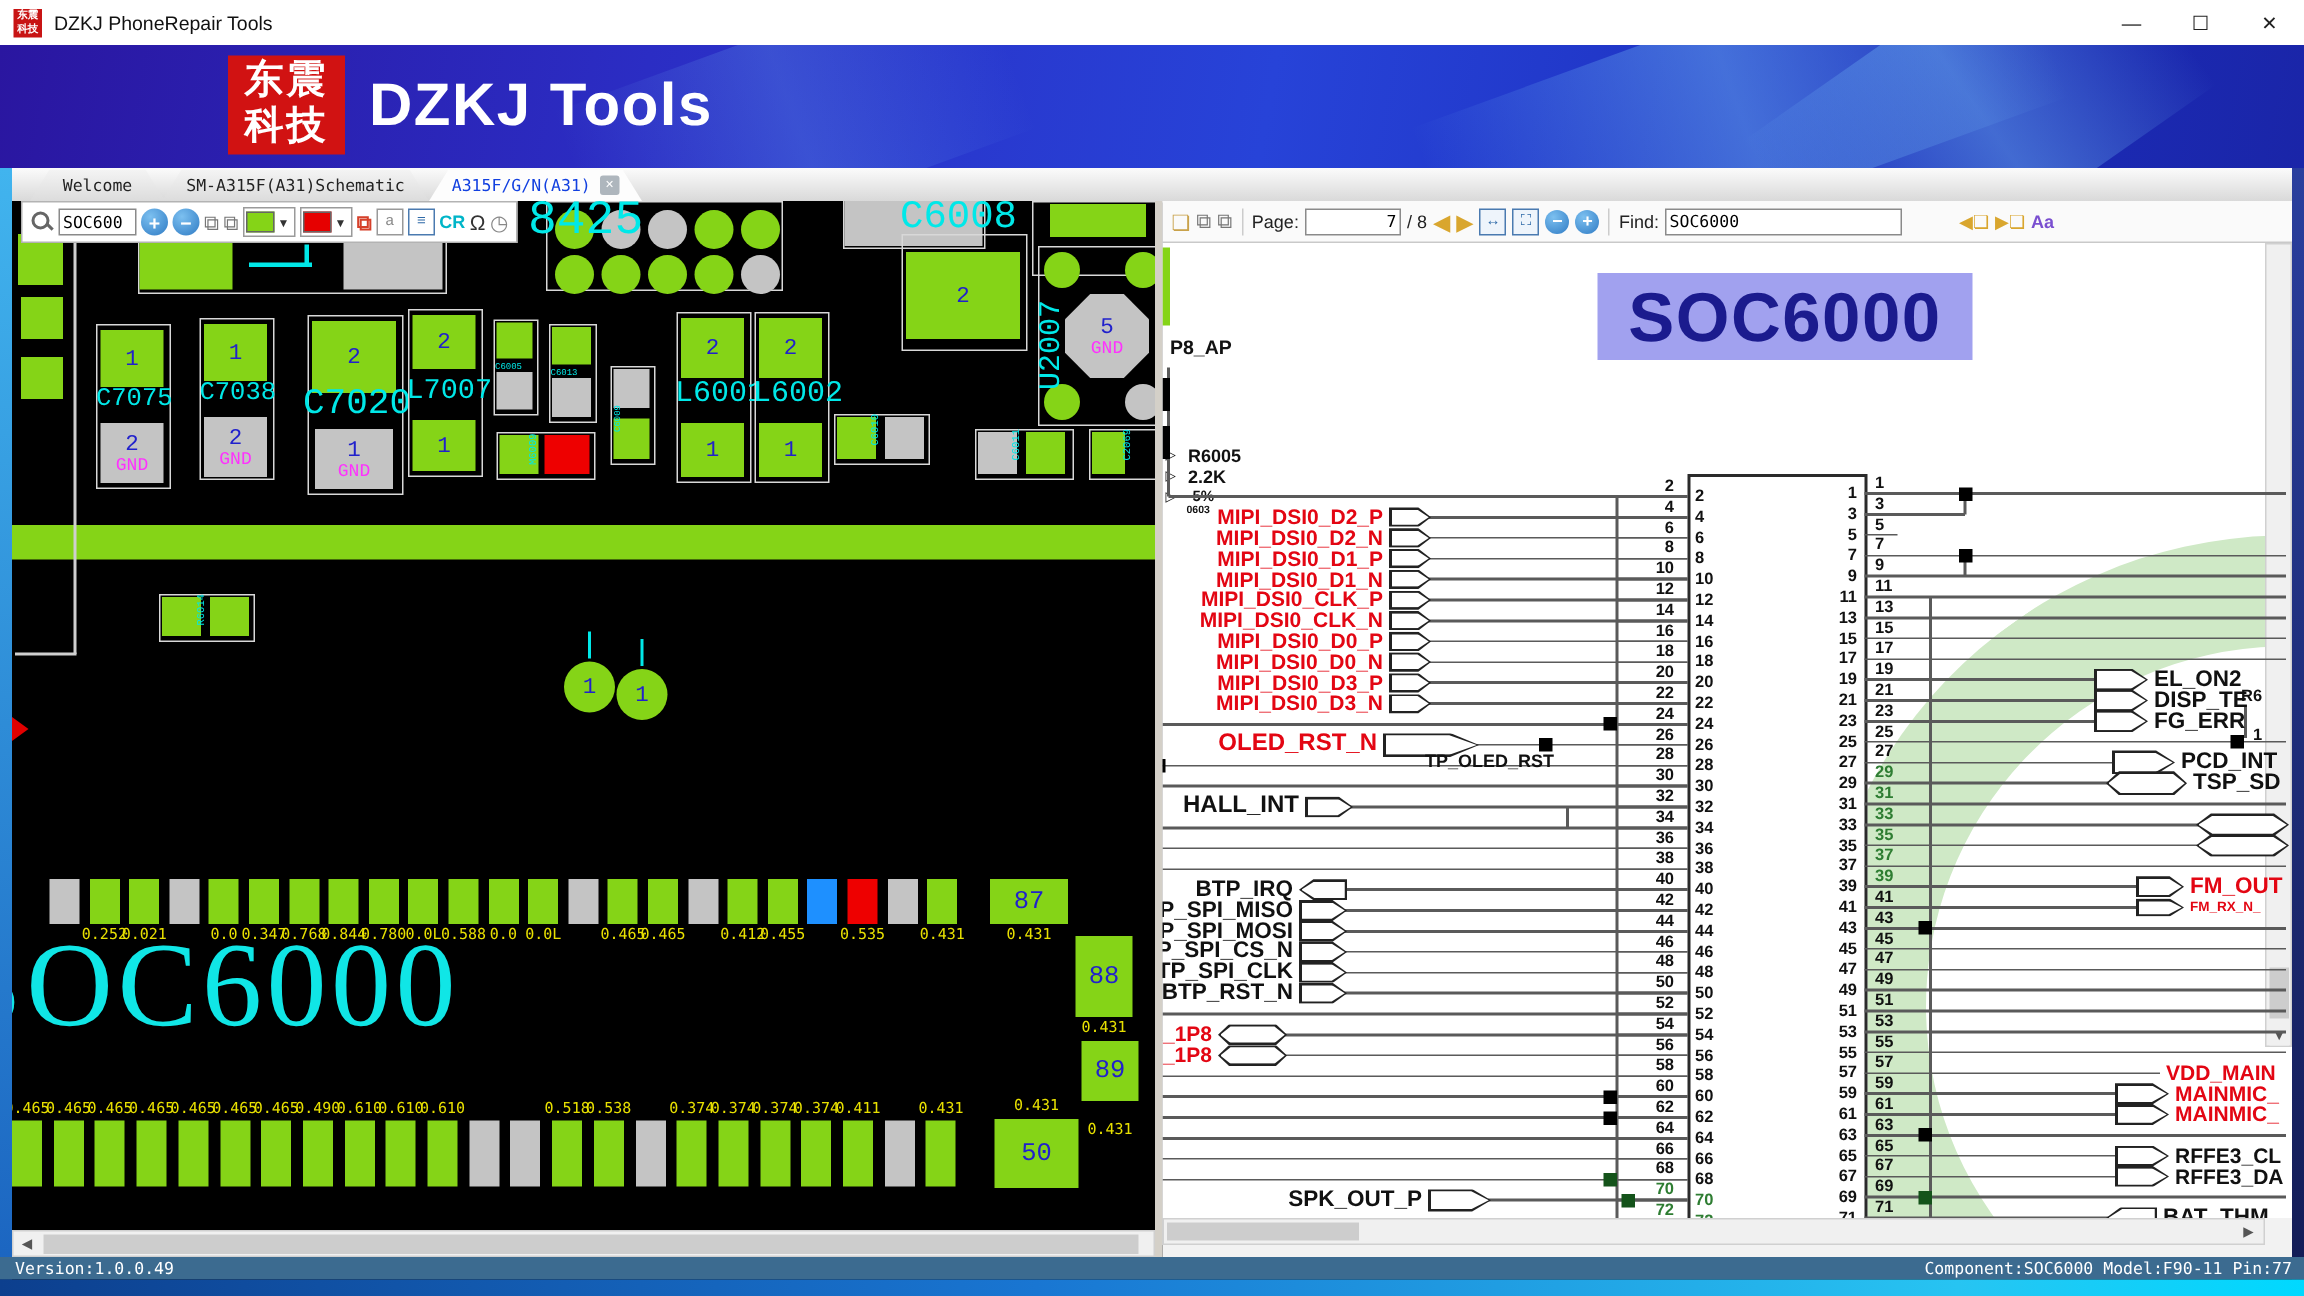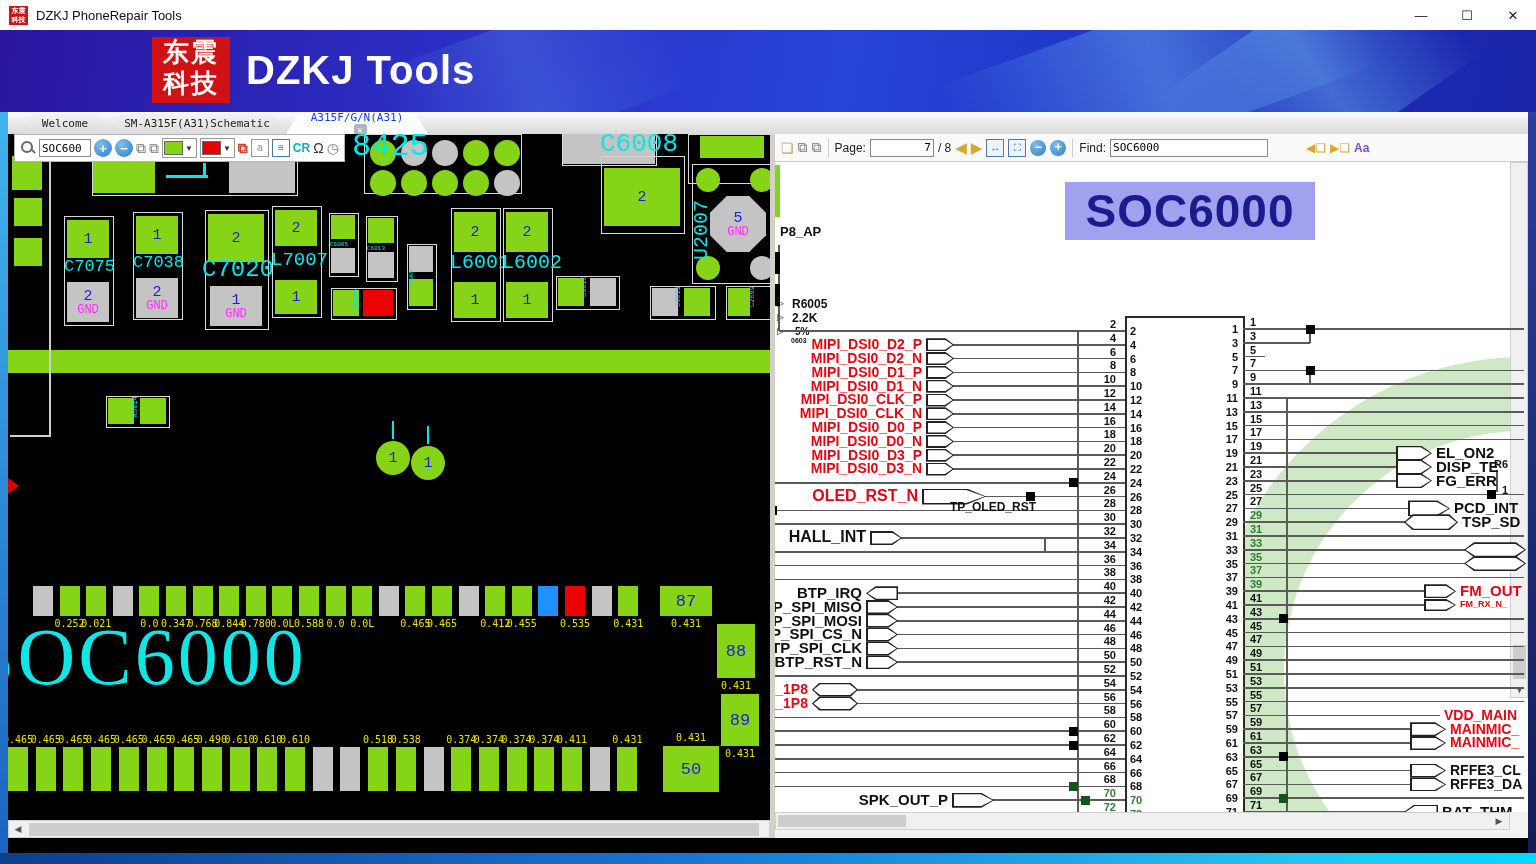--- a/index.html
+++ b/index.html
@@ -13,21 +13,21 @@
   .winbtn{width:46px;height:30px;display:flex;align-items:center;justify-content:center;font-size:13px;color:#222;}
   
   .banner{position:absolute;left:0;top:30px;width:1536px;height:82px;background:linear-gradient(100deg,#2a16a0 0%,#2b2dc4 28%,#2743d8 55%,#1c2fbe 80%,#1a25a8 100%);overflow:hidden;}
   .streak{position:absolute;background:linear-gradient(90deg,rgba(130,210,255,0),rgba(130,210,255,.38),rgba(130,210,255,0));transform:rotate(-20deg);}
   .logo{position:absolute;left:152px;top:7px;width:78px;height:66px;background:#d11212;color:#fff;font-weight:bold;font-size:26px;line-height:31px;text-align:center;letter-spacing:2px;}
   .brand{position:absolute;left:246px;top:18px;color:#fff;font-size:40px;font-weight:bold;letter-spacing:1px;}
   .tagline{position:absolute;left:812px;top:22px;color:#f2f2f6;font-size:27px;letter-spacing:0.5px;}
   
   .tabbar{position:absolute;left:8px;top:112px;width:1520px;height:22px;background:linear-gradient(#fbfbfb,#d9d9d9);border-bottom:1px solid #a9a9a9;}
   .tab{position:absolute;top:1px;height:21px;background:linear-gradient(#f4f4f4,#dcdcdc);clip-path:polygon(13px 0,calc(100% - 13px) 0,100% 100%,0 100%);display:flex;align-items:center;justify-content:center;font-family:"DejaVu Sans Mono",monospace;font-size:11px;color:#222;}
-  .tab.active{background:#fdfdfd;color:#1240e0;flex-direction:column;}
+  .tab.active{background:#fdfdfd;color:#1240e0;}
   .tabclose{width:13px;height:13px;margin-left:6px;background:#aeb6bd;color:#fff;font-size:9px;line-height:13px;text-align:center;border-radius:2px;}
   
   .borderL{position:absolute;left:0;top:112px;width:8px;height:741px;background:linear-gradient(#41b4ee,#1b64c0);}
   .borderR{position:absolute;left:1528px;top:112px;width:8px;height:741px;background:linear-gradient(#2a3f9e,#131c56);}
   .statusbar{position:absolute;left:0;top:838px;width:1536px;height:15px;background:#3c6b90;color:#fff;font-family:"DejaVu Sans Mono",monospace;font-size:11px;display:flex;align-items:center;}
   .bottomstrip{position:absolute;left:0;top:853px;width:1536px;height:11px;background:linear-gradient(90deg,#0c3f8e 0%,#1976d2 45%,#27c4f2 85%,#00d9ff 100%);}
   
   #pcb-panel{position:absolute;left:8px;top:134px;width:762px;height:704px;background:#000;}
   #pcb-content{position:absolute;left:0;top:0;width:762px;height:686px;background:#000;overflow:hidden;}
   .splitter{position:absolute;left:770px;top:134px;width:5px;height:704px;background:#d4d0c8;}
@@ -313,21 +313,21 @@
         <div style="position: absolute; left: 609.4px; top: 613px; width: 20px; height: 44px; background: rgb(133, 212, 23);"></div>
         <div style="position: absolute; left: 603.4px; top: 600px; width: 32px; text-align: center; font: 10px &quot;DejaVu Sans Mono&quot;, monospace; color: rgb(232, 224, 0);">0.431</div>
         <div style="position: absolute; left: 652px; top: 452px; width: 52px; height: 30px; background: rgb(133, 212, 23); display: flex; align-items: center; justify-content: center;">
           <div style="position: static; font: 17px &quot;Liberation Mono&quot;, monospace; color: rgb(33, 33, 204);">87</div>
         </div>
         <div style="position: absolute; left: 646px; top: 484px; width: 64px; text-align: center; font: 10px &quot;DejaVu Sans Mono&quot;, monospace; color: rgb(232, 224, 0);">0.431</div>
         <div style="position: absolute; left: 709px; top: 490px; width: 38px; height: 54px; background: rgb(133, 212, 23); display: flex; align-items: center; justify-content: center;">
           <div style="position: static; font: 17px &quot;Liberation Mono&quot;, monospace; color: rgb(33, 33, 204);">88</div>
         </div>
         <div style="position: absolute; left: 703px; top: 546px; width: 50px; text-align: center; font: 10px &quot;DejaVu Sans Mono&quot;, monospace; color: rgb(232, 224, 0);">0.431</div>
-        <div style="position: absolute; left: 713px; top: 560px; width: 38px; height: 52px; background: rgb(133, 212, 23); display: flex; align-items: center; justify-content: center;">
+        <div style="position: absolute; left: 713px; top: 560px; width: 38px; height: 40px; background: rgb(133, 212, 23); display: flex; align-items: center; justify-content: center;">
           <div style="position: static; font: 17px &quot;Liberation Mono&quot;, monospace; color: rgb(33, 33, 204);">89</div>
         </div>
         <div style="position: absolute; left: 707px; top: 614px; width: 50px; text-align: center; font: 10px &quot;DejaVu Sans Mono&quot;, monospace; color: rgb(232, 224, 0);">0.431</div>
         <div style="position: absolute; left: 655px; top: 612px; width: 56px; height: 46px; background: rgb(133, 212, 23); display: flex; align-items: center; justify-content: center;">
           <div style="position: static; font: 17px &quot;Liberation Mono&quot;, monospace; color: rgb(33, 33, 204);">50</div>
         </div>
         <div style="position: absolute; left: 649px; top: 598px; width: 68px; text-align: center; font: 10px &quot;DejaVu Sans Mono&quot;, monospace; color: rgb(232, 224, 0);">0.431</div>
         <div style="position: absolute; left: -38px; top: 478px; font: 80px &quot;Liberation Serif&quot;, serif; color: rgb(16, 230, 230); letter-spacing: 3px;">SOC6000</div>
       </div>
     <div id="pcb-toolbar">
@@ -821,15 +821,19 @@
       <div class="scrollbtn" style="left:716px;top:2px;width:14px;height:13px;line-height:13px;">▶</div>
     </div>
     <div class="scrolltrack" style="left:735px;top:28px;width:18px;height:536px;">
       <div class="scrollthumb" style="left:2px;top:482px;width:13px;height:34px;"></div>
       <div class="scrollbtn" style="left:2px;top:520px;width:13px;height:14px;line-height:14px;">▼</div>
     </div>
   </div>
 
   <div class="abs" style="left:8px;top:478px;width:0;height:0;border-left:11px solid #e10000;border-top:8px solid transparent;border-bottom:8px solid transparent;"></div>
 
+  <div class="statusbar">
+    <span style="margin-left:10px;">Version:1.0.0.49</span>
+    <span style="margin-left:auto;margin-right:8px;">Component:SOC6000 Model:F90-11 Pin:77</span>
+  </div>
   <div class="bottomstrip"></div>
 
 </div>
 
 </body></html>

